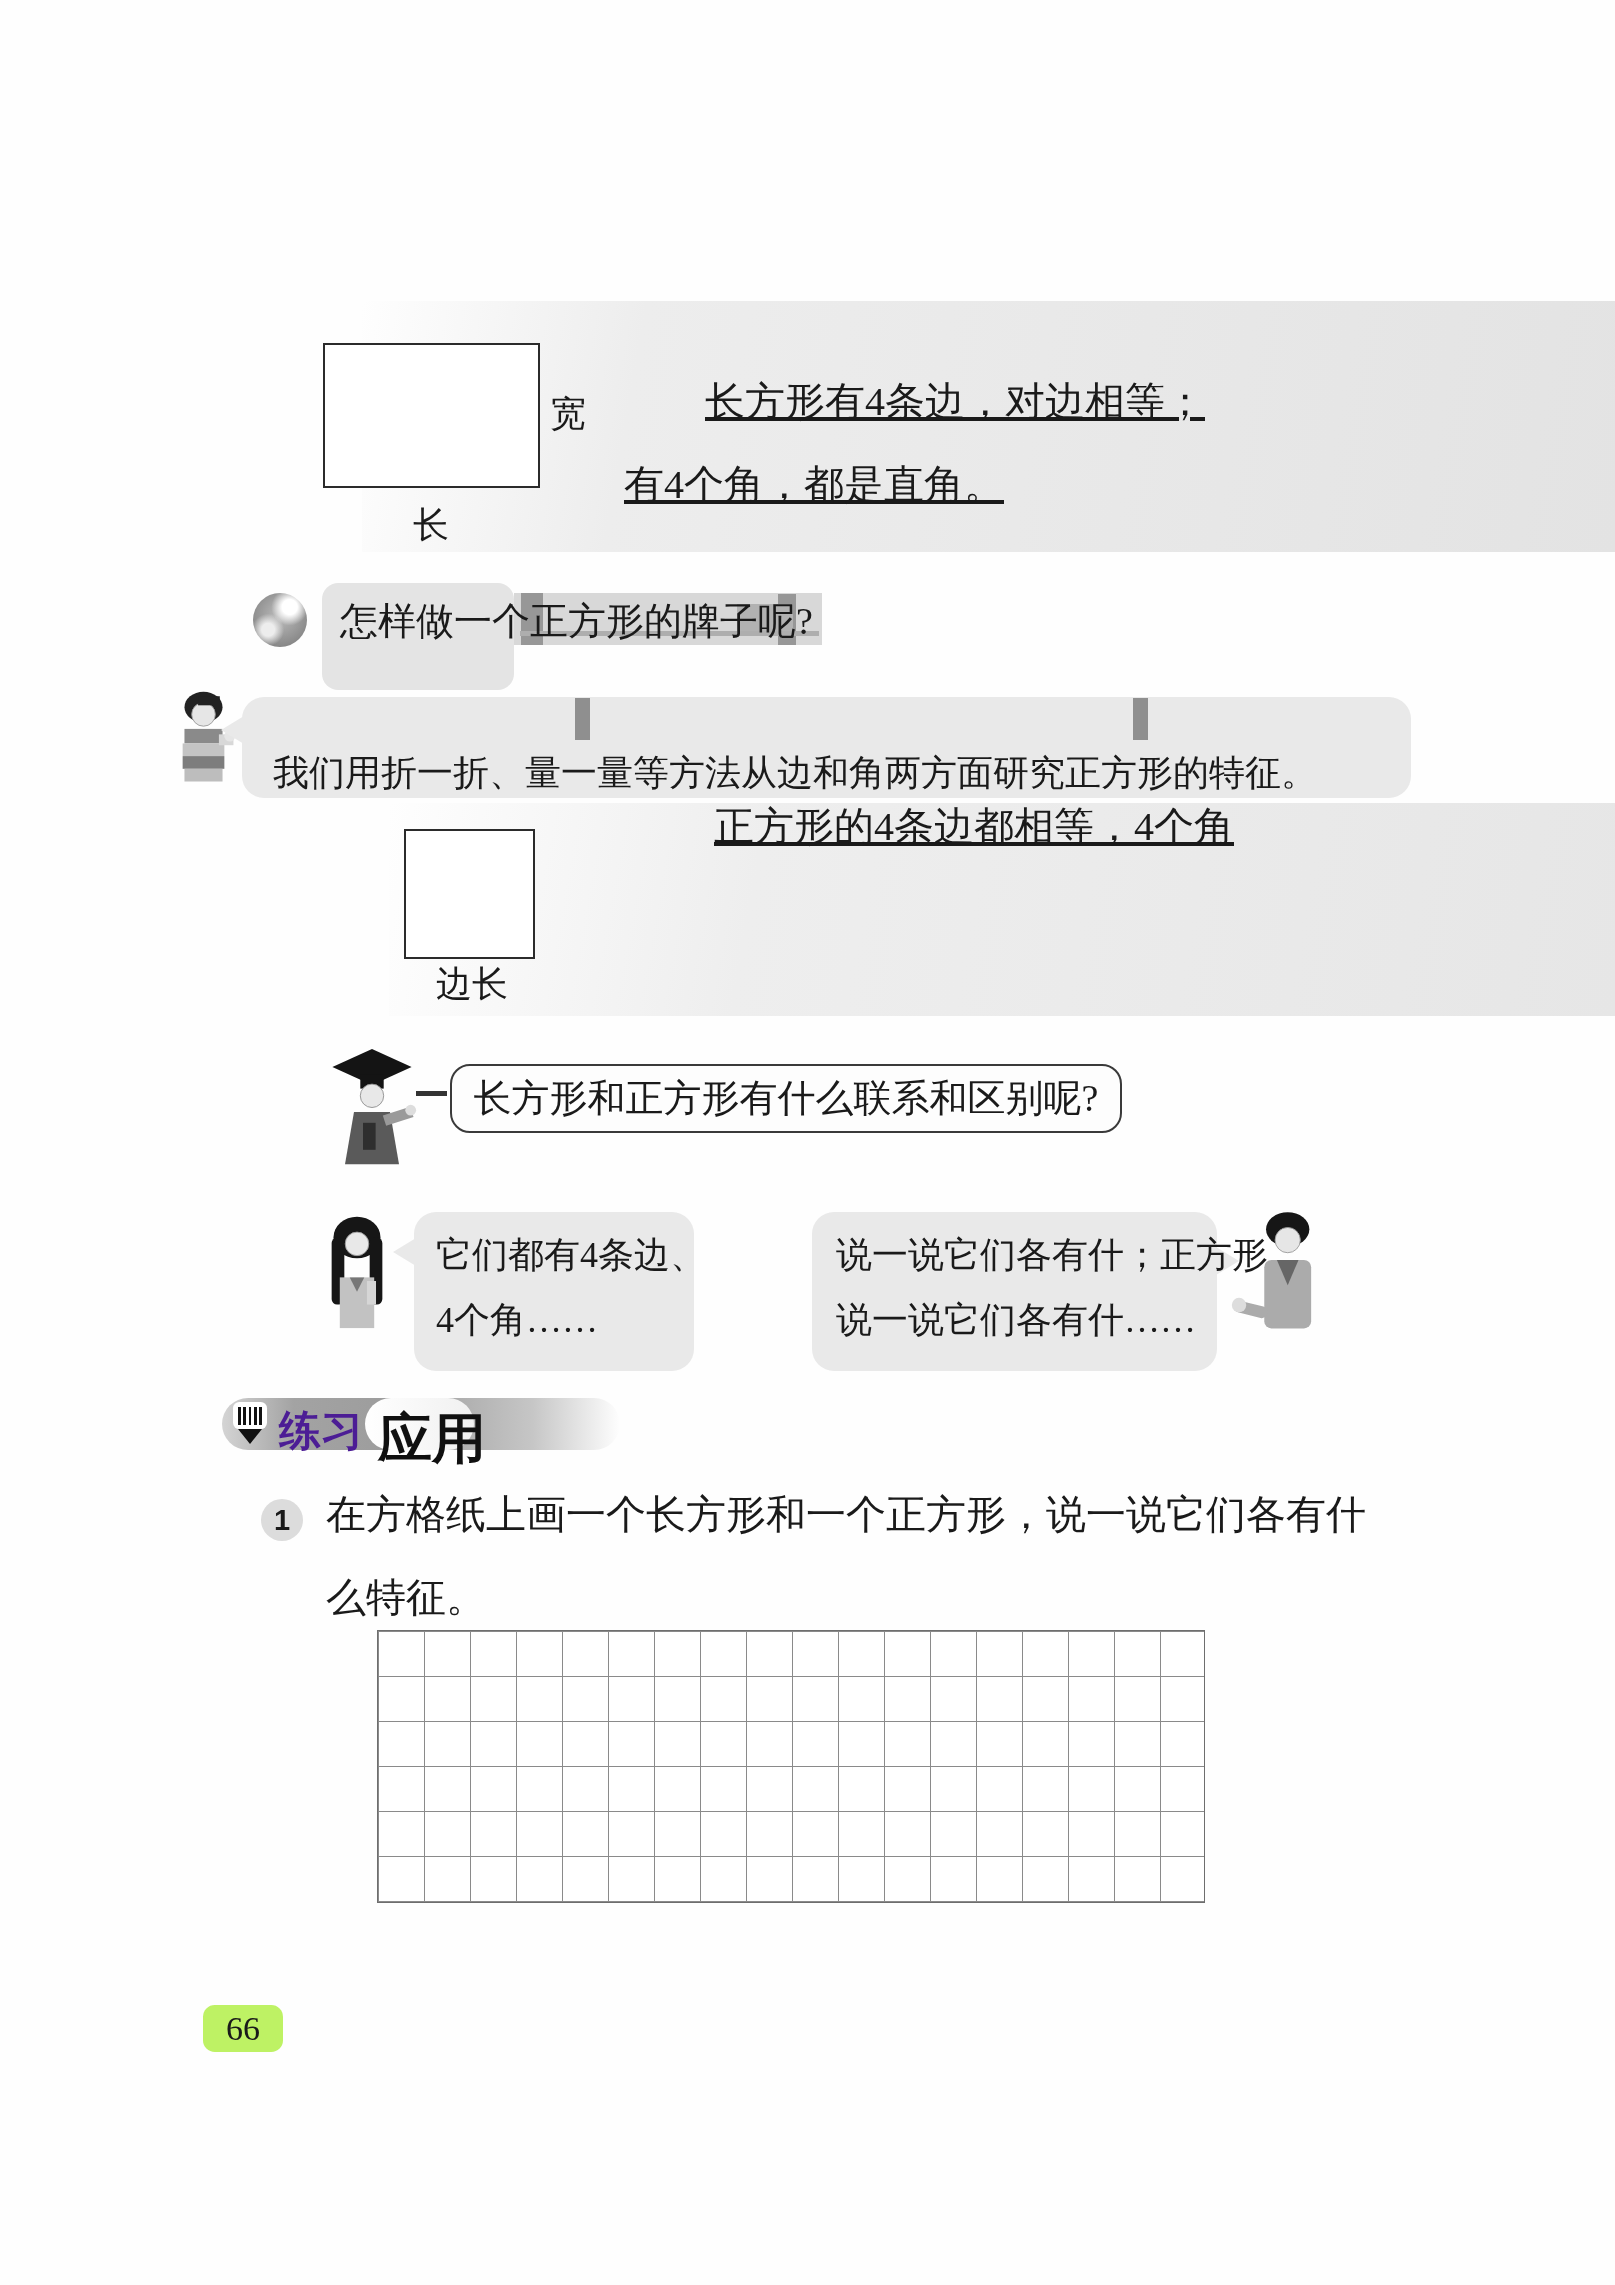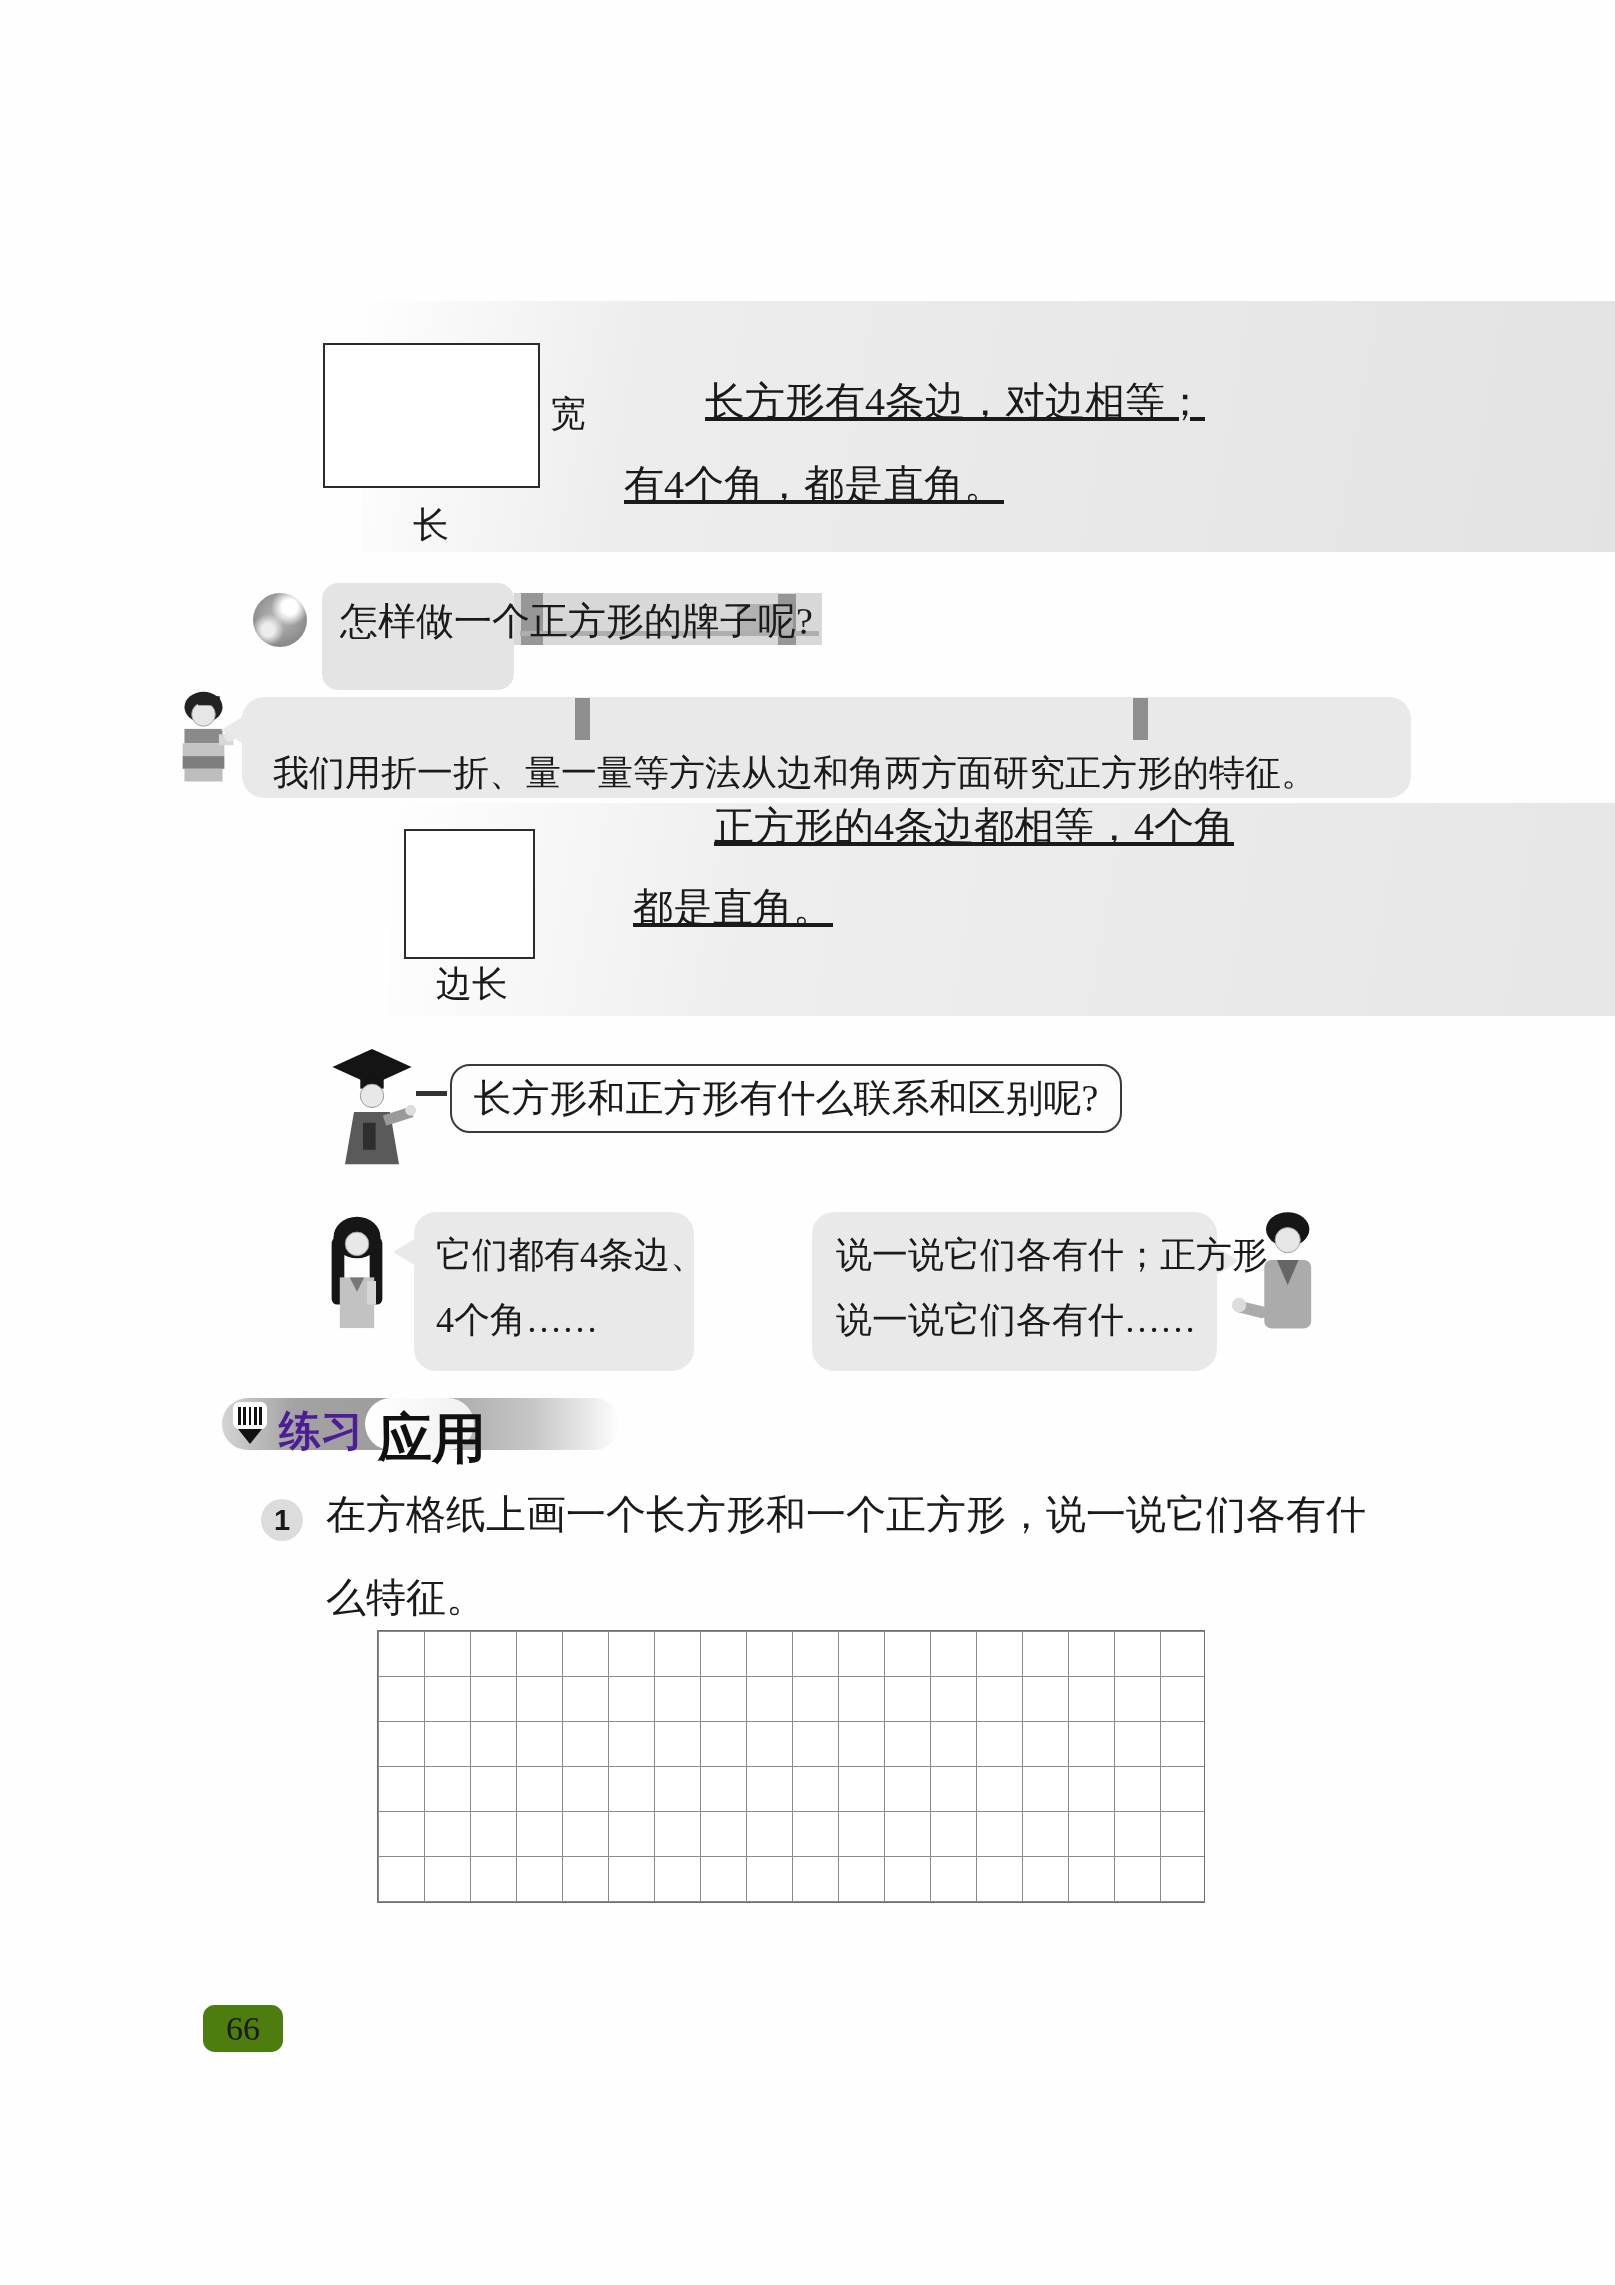--- a/index.html
+++ b/index.html
@@ -89,21 +89,21 @@
     font-family:"Liberation Sans",sans-serif;font-size:29px;font-weight:bold;}
   .ex-text{left:326px;top:1473px;font-size:40px;line-height:83px;white-space:nowrap;}
 
   
   .grid-paper{left:377px;top:1630px;width:828px;height:273px;border:1.8px solid #6e6e6e;background:#fff;
     background-image:linear-gradient(to right,#8a8a8a 0.9px,transparent 0.9px),
                      linear-gradient(to bottom,#8a8a8a 0.9px,transparent 0.9px);
     box-sizing:border-box;}
 
   
-  .page-num{left:203px;top:2005px;width:80px;height:47px;border-radius:11.8px;background:#4d7c0f;
+  .page-num{left:203px;top:2005px;width:80px;height:47px;border-radius:11.8px;background:#bef264;
     display:flex;align-items:center;justify-content:center;font-size:34px;}
 
   .figure{pointer-events:none;}
 </style>
 </head>
 <body>
 
 <div id="page">
 
   <div class="abs panel-top"></div>
@@ -140,21 +140,20 @@
   <div class="abs tail-left tail-hint"></div>
   <div class="abs bubble bubble-hint"></div>
   <div class="abs tick tick1"></div>
   <div class="abs tick tick2"></div>
   <div class="abs hint-text">我们用折一折、量一量等方法从边和角两方面研究正方形的特征。</div>
 
   <div class="abs shape-square"></div>
   <div class="abs side-label lbl-side">边长</div>
   <div class="abs para square-desc">
     <span class="indent">正方形的4条边都相等，4个角</span>
-    <span class="noindent">都是直角。</span>
   </div>
 
   <svg class="abs figure" style="left:327px;top:1045px" width="90" height="125" viewBox="0 0 100 138">
     <polygon points="50,4 94,24 50,44 6,24" fill="#141414"></polygon>
     <rect x="37" y="32" width="26" height="16" fill="#141414"></rect>
     <circle cx="50" cy="56" r="13" fill="#e8e8e8" stroke="#8f8f8f" stroke-width="1"></circle>
     <path d="M30 74 L70 74 L80 132 L20 132 Z" fill="#5a5a5a"></path>
     <rect x="62" y="78" width="32" height="12" transform="rotate(-18 62 78)" fill="#9a9a9a"></rect>
     <circle cx="93" cy="72" r="6" fill="#dddddd"></circle>
     <rect x="40" y="86" width="14" height="30" fill="#2e2e2e"></rect>

